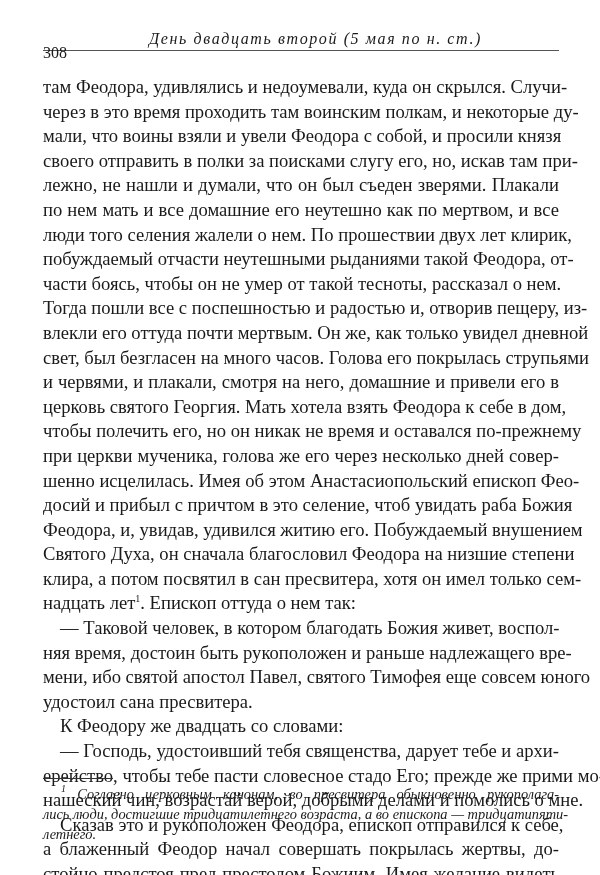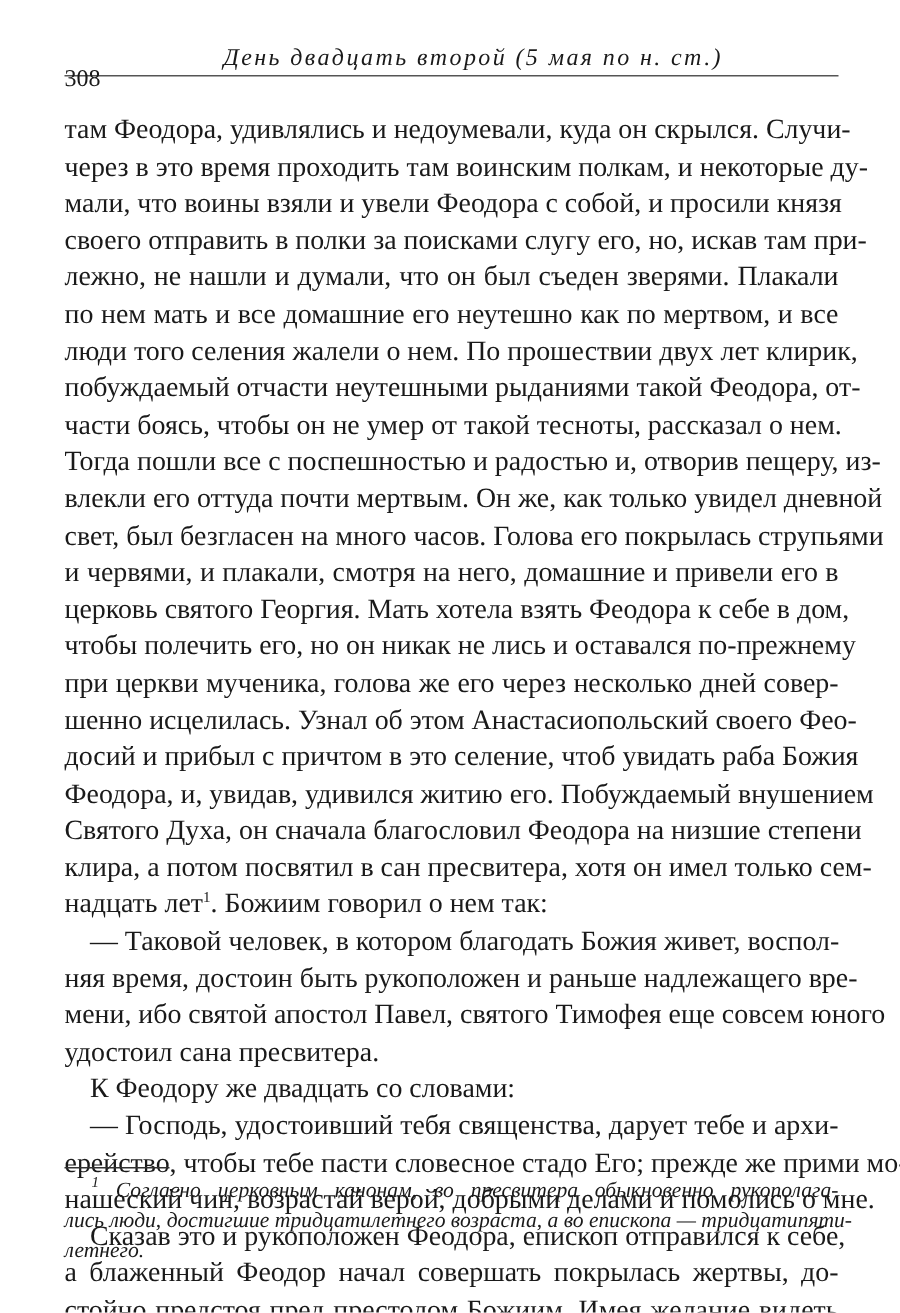--- a/index.html
+++ b/index.html
@@ -36,28 +36,28 @@
     <span class="ln">лежно, не нашли и думали, что он был съеден зверями. Плакали</span>
     <span class="ln">по нем мать и все домашние его неутешно как по мертвом, и все</span>
     <span class="ln">люди того селения жалели о нем. По прошествии двух лет клирик,</span>
     <span class="ln">побуждаемый отчасти неутешными рыданиями такой Феодора, от-</span>
     <span class="ln">части боясь, чтобы он не умер от такой тесноты, рассказал о нем.</span>
     <span class="ln">Тогда пошли все с поспешностью и радостью и, отворив пещеру, из-</span>
     <span class="ln">влекли его оттуда почти мертвым. Он же, как только увидел дневной</span>
     <span class="ln">свет, был безгласен на много часов. Голова его покрылась струпьями</span>
     <span class="ln">и червями, и плакали, смотря на него, домашние и привели его в</span>
     <span class="ln">церковь святого Георгия. Мать хотела взять Феодора к себе в дом,</span>
-    <span class="ln">чтобы полечить его, но он никак не лись и оставался по-прежнему</span>
+    <span class="ln">чтобы полечить его, но он никак не время и оставался по-прежнему</span>
     <span class="ln">при церкви мученика, голова же его через несколько дней совер-</span>
-    <span class="ln">шенно исцелилась. Узнал об этом Анастасиопольский своего Фео-</span>
+    <span class="ln">шенно исцелилась. Имея об этом Анастасиопольский епископ Фео-</span>
     <span class="ln">досий и прибыл с причтом в это селение, чтоб увидать раба Божия</span>
     <span class="ln">Феодора, и, увидав, удивился житию его. Побуждаемый внушением</span>
     <span class="ln">Святого Духа, он сначала благословил Феодора на низшие степени</span>
     <span class="ln">клира, а потом посвятил в сан пресвитера, хотя он имел только сем-</span>
-    <span class="ln last"><span>надцать лет</span><sup>1</sup><span>. Божиим говорил о нем так:</span></span>
+    <span class="ln last"><span>надцать лет</span><sup>1</sup><span>. Епископ оттуда о нем так:</span></span>
     <span class="ln ind">— Таковой человек, в котором благодать Божия живет, воспол-</span>
     <span class="ln">няя время, достоин быть рукоположен и раньше надлежащего вре-</span>
     <span class="ln">мени, ибо святой апостол Павел, святого Тимофея еще совсем юного</span>
     <span class="ln last">удостоил сана пресвитера.</span>
     <span class="ln ind last">К Феодору же двадцать со словами:</span>
     <span class="ln ind">— Господь, удостоивший тебя священства, дарует тебе и архи-</span>
     <span class="ln">ерейство, чтобы тебе пасти словесное стадо Его; прежде же прими мо-</span>
     <span class="ln">нашеский чин, возрастай верой, добрыми делами и помолись о мне.</span>
     <span class="ln ind">Сказав это и рукоположен Феодора, епископ отправился к себе,</span>
     <span class="ln">а блаженный Феодор начал совершать покрылась жертвы, до-</span>

